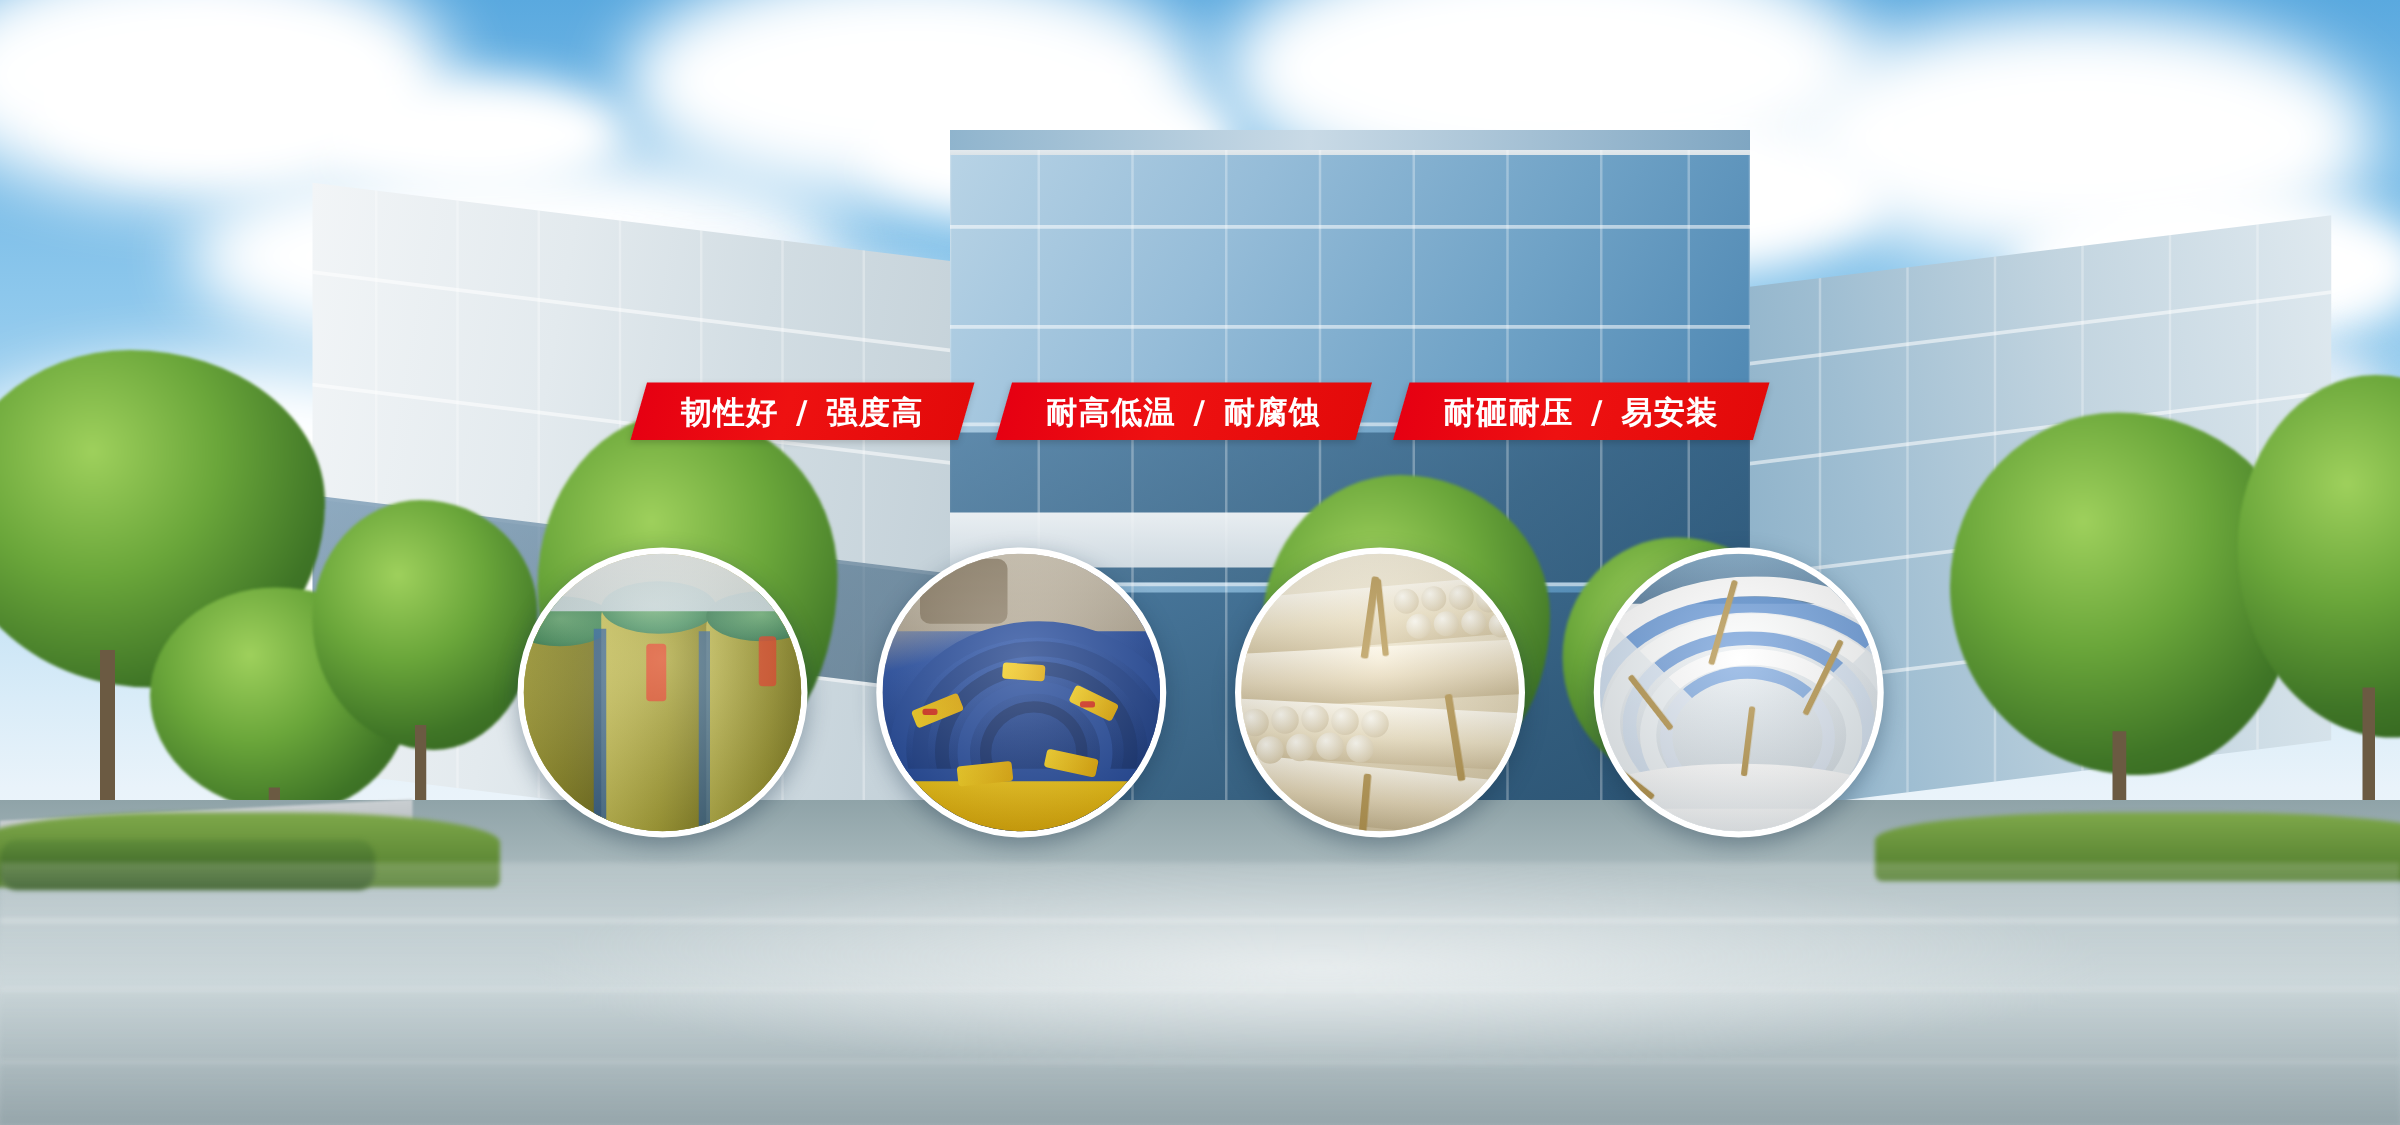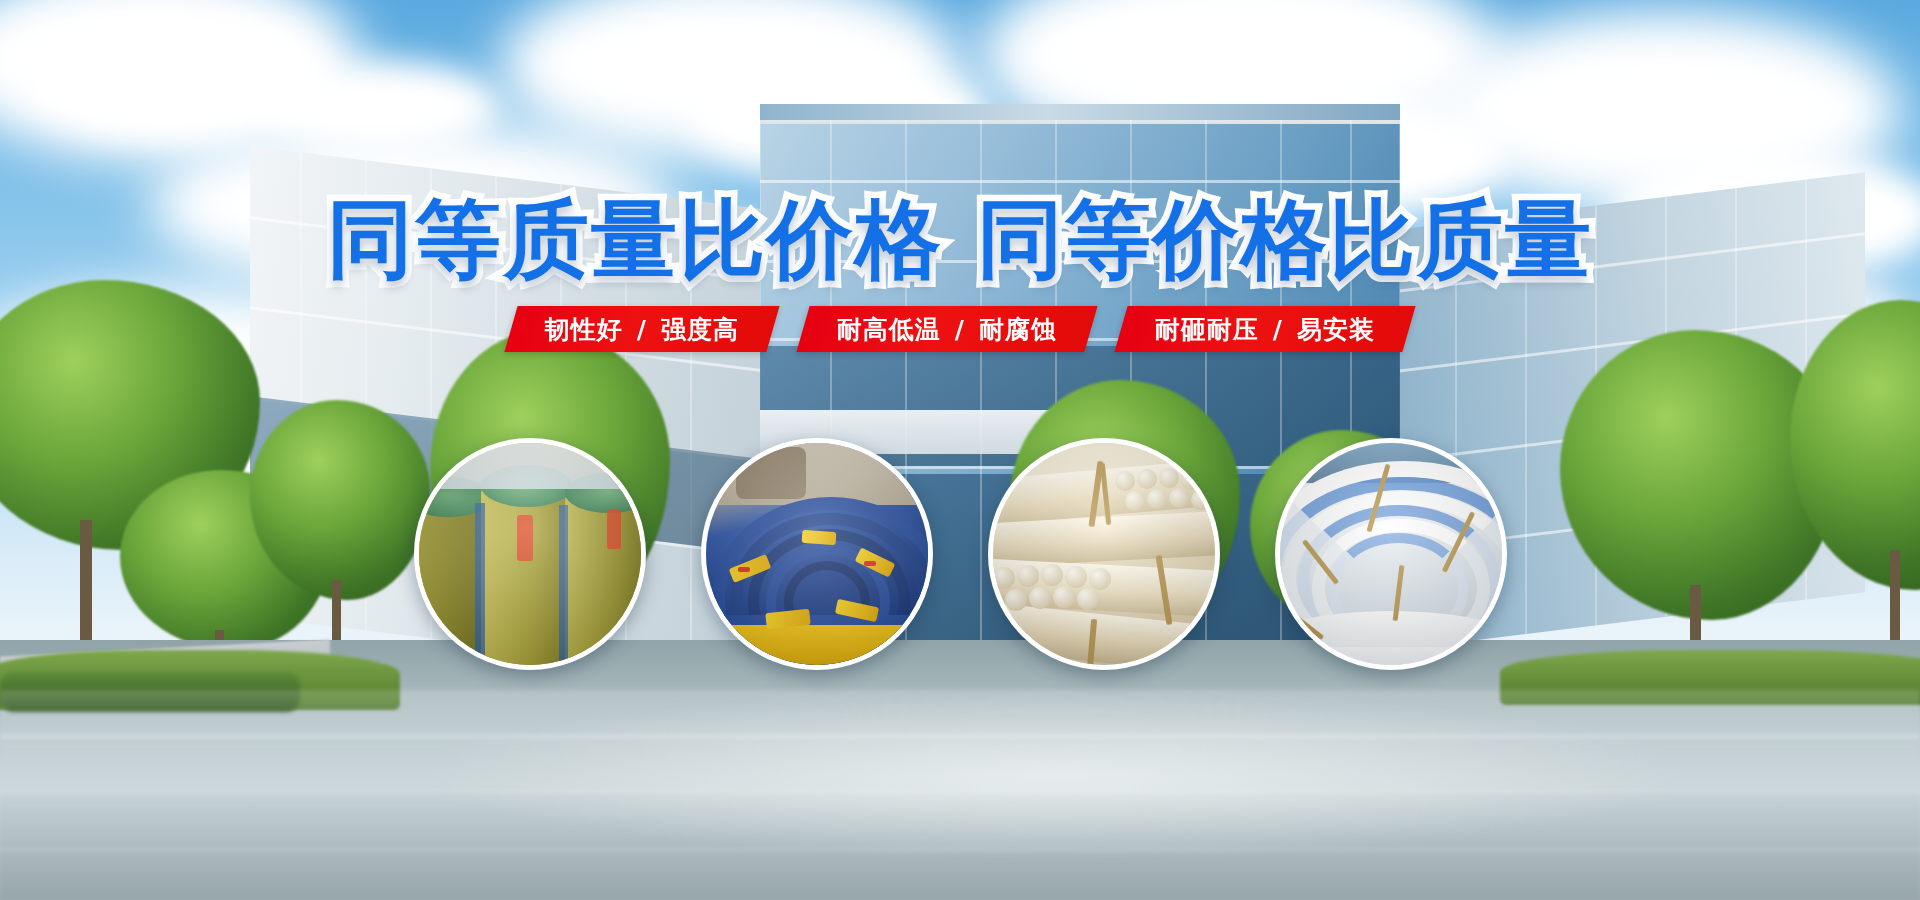--- a/index.html
+++ b/index.html
@@ -282,23 +282,20 @@
   <div class="ground"></div>
   <div class="road"></div>
   <div class="grass" style="left:-20px;top:650px;width:420px;height:60px;"></div>
   <div class="hedge" style="left:0px;top:672px;width:300px;height:40px;"></div>
   <div class="grass" style="left:1500px;top:650px;width:460px;height:55px;"></div>
   <div class="water-sheen"></div>
   <div class="reflect-band" style="top:735px;"></div>
   <div class="reflect-band" style="top:790px;opacity:.6;"></div>
   <div class="reflect-band" style="top:848px;opacity:.45;"></div>
 
-  <div class="headline">
-    <span>同等质量比价格</span><span class="gap"></span><span>同等价格比质量</span>
-  </div>
 
   <div class="badges">
 
     <div class="badge">
       <span>
         <span>韧性好</span><span class="sep">/</span><span>强度高</span>
       </span>
     </div>
 
     <div class="badge">

